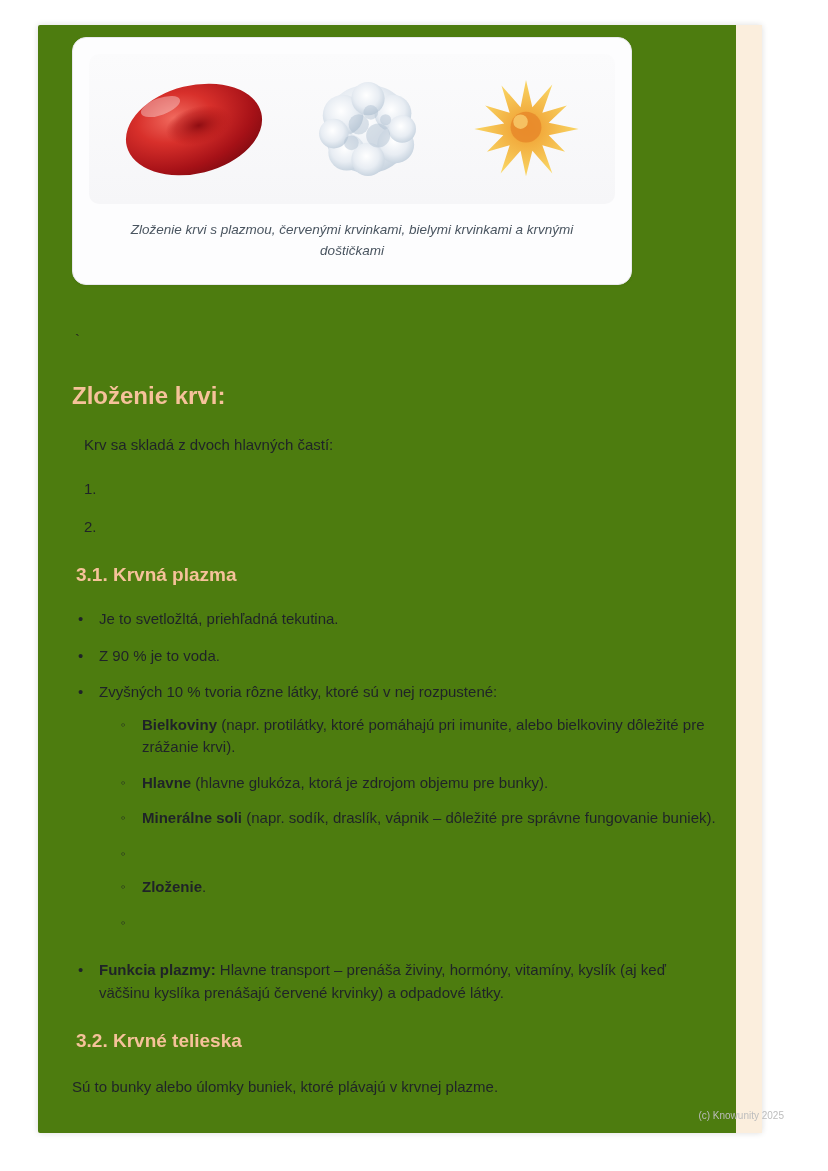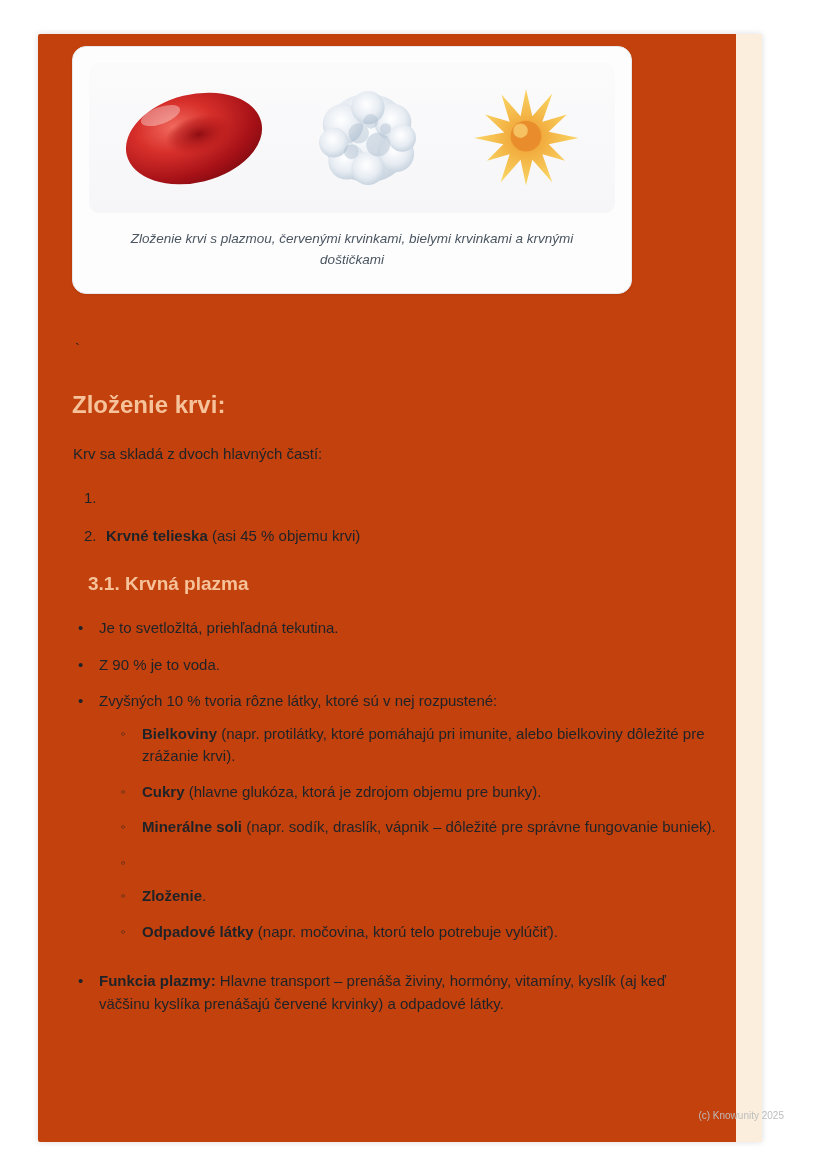--- a/index.html
+++ b/index.html
@@ -5,23 +5,23 @@
   * { box-sizing: border-box; margin: 0; padding: 0; }
   html, body { width: 828px; height: 1171px; background: #ffffff; }
   body {
     font-family: "Liberation Sans", sans-serif;
     color: #1f2328;
     position: relative;
     overflow: hidden;
   }
   .doc {
     position: absolute;
-    left: 38px; top: 34px;
+    left: 38px; top: 25px;
     width: 724px; height: 1108px;
-    background: #c2410c;
+    background: #4d7c0f;
     box-shadow: 0 0 6px rgba(0,0,0,0.14);
     border-radius: 2px;
   }
   .strip {
     position: absolute;
     right: 0; top: 0; bottom: 0;
     width: 26px;
     background: #fbeedd;
   }
   .content {
@@ -62,35 +62,35 @@
     font-size: 15px;
     color: #222;
   }
   .main-heading {
     margin: 34px 0 16px 0;
     font-size: 24px;
     font-weight: 700;
     color: #f6c29a;
   }
   .intro {
-    margin: 24px 0 0 1px;
+    margin: 24px 0 0 12px;
     font-size: 15px;
     line-height: 1.5;
   }
   .numlist { margin: 22px 0 0 12px; }
   .num-item {
     display: flex;
     font-size: 15px;
     line-height: 1.5;
     margin-bottom: 15px;
   }
   .num-label { width: 22px; flex: none; }
   .b { font-weight: 700; }
   .sub-heading {
-    margin: 26px 0 0 16px;
+    margin: 26px 0 0 4px;
     font-size: 19px;
     font-weight: 700;
     color: #f6c29a;
   }
   .bullets { margin: 22px 0 0 6px; }
   .bullet-item {
     display: flex;
     margin-bottom: 14px;
     font-size: 15px;
     line-height: 1.5;
@@ -205,21 +205,20 @@
     <div class="main-heading">Zloženie krvi:</div>
 
     <p class="intro">Krv sa skladá z dvoch hlavných častí:</p>
 
     <div class="numlist">
       <div class="num-item">
         <span class="num-label">1.</span>
       </div>
       <div class="num-item">
         <span class="num-label">2.</span>
-        <span><span class="b">Krvné telieska</span><span> (asi 45 % objemu krvi)</span></span>
       </div>
     </div>
 
     <div class="sub-heading">3.1. Krvná plazma</div>
 
     <div class="bullets">
 
       <div class="bullet-item">
         <span class="bullet-marker">•</span>
         <span class="bullet-text">Je to svetložltá, priehľadná tekutina.</span>
@@ -234,46 +233,47 @@
         <span class="bullet-marker">•</span>
         <span class="bullet-text">
           <span>Zvyšných 10 % tvoria rôzne látky, ktoré sú v nej rozpustené:</span>
           <div class="sublist">
             <div class="sub-item">
               <span class="sub-marker">◦</span>
               <span><span class="b">Bielkoviny</span><span> (napr. protilátky, ktoré pomáhajú pri imunite, alebo bielkoviny dôležité pre zrážanie krvi).</span></span>
             </div>
             <div class="sub-item">
               <span class="sub-marker">◦</span>
-              <span><span class="b">Cukry</span><span> (hlavne glukóza, ktorá je zdrojom objemu pre bunky).</span></span>
+              <span><span class="b">Hlavne</span><span> (hlavne glukóza, ktorá je zdrojom objemu pre bunky).</span></span>
             </div>
             <div class="sub-item">
               <span class="sub-marker">◦</span>
               <span><span class="b">Minerálne soli</span><span> (napr. sodík, draslík, vápnik – dôležité pre správne fungovanie buniek).</span></span>
             </div>
             <div class="sub-item">
               <span class="sub-marker">◦</span>
             </div>
             <div class="sub-item">
               <span class="sub-marker">◦</span>
               <span><span class="b">Zloženie</span><span>.</span></span>
             </div>
             <div class="sub-item">
               <span class="sub-marker">◦</span>
-              <span><span class="b">Odpadové látky</span><span> (napr. močovina, ktorú telo potrebuje vylúčiť).</span></span>
             </div>
           </div>
         </span>
       </div>
 
       <div class="bullet-item">
         <span class="bullet-marker">•</span>
         <span class="bullet-text"><span class="b">Funkcia plazmy:</span><span> Hlavne transport – prenáša živiny, hormóny, vitamíny, kyslík (aj keď väčšinu kyslíka prenášajú červené krvinky) a odpadové látky.</span></span>
       </div>
 
     </div>
 
-
+    <div class="sub-heading">3.2. Krvné telieska</div>
+
+    <p class="closing-para">Sú to bunky alebo úlomky buniek, ktoré plávajú v krvnej plazme.</p>
 
   </div>
 </div>
 
 <div class="copyright">(c) Knowunity 2025</div>
 
 </body></html>

